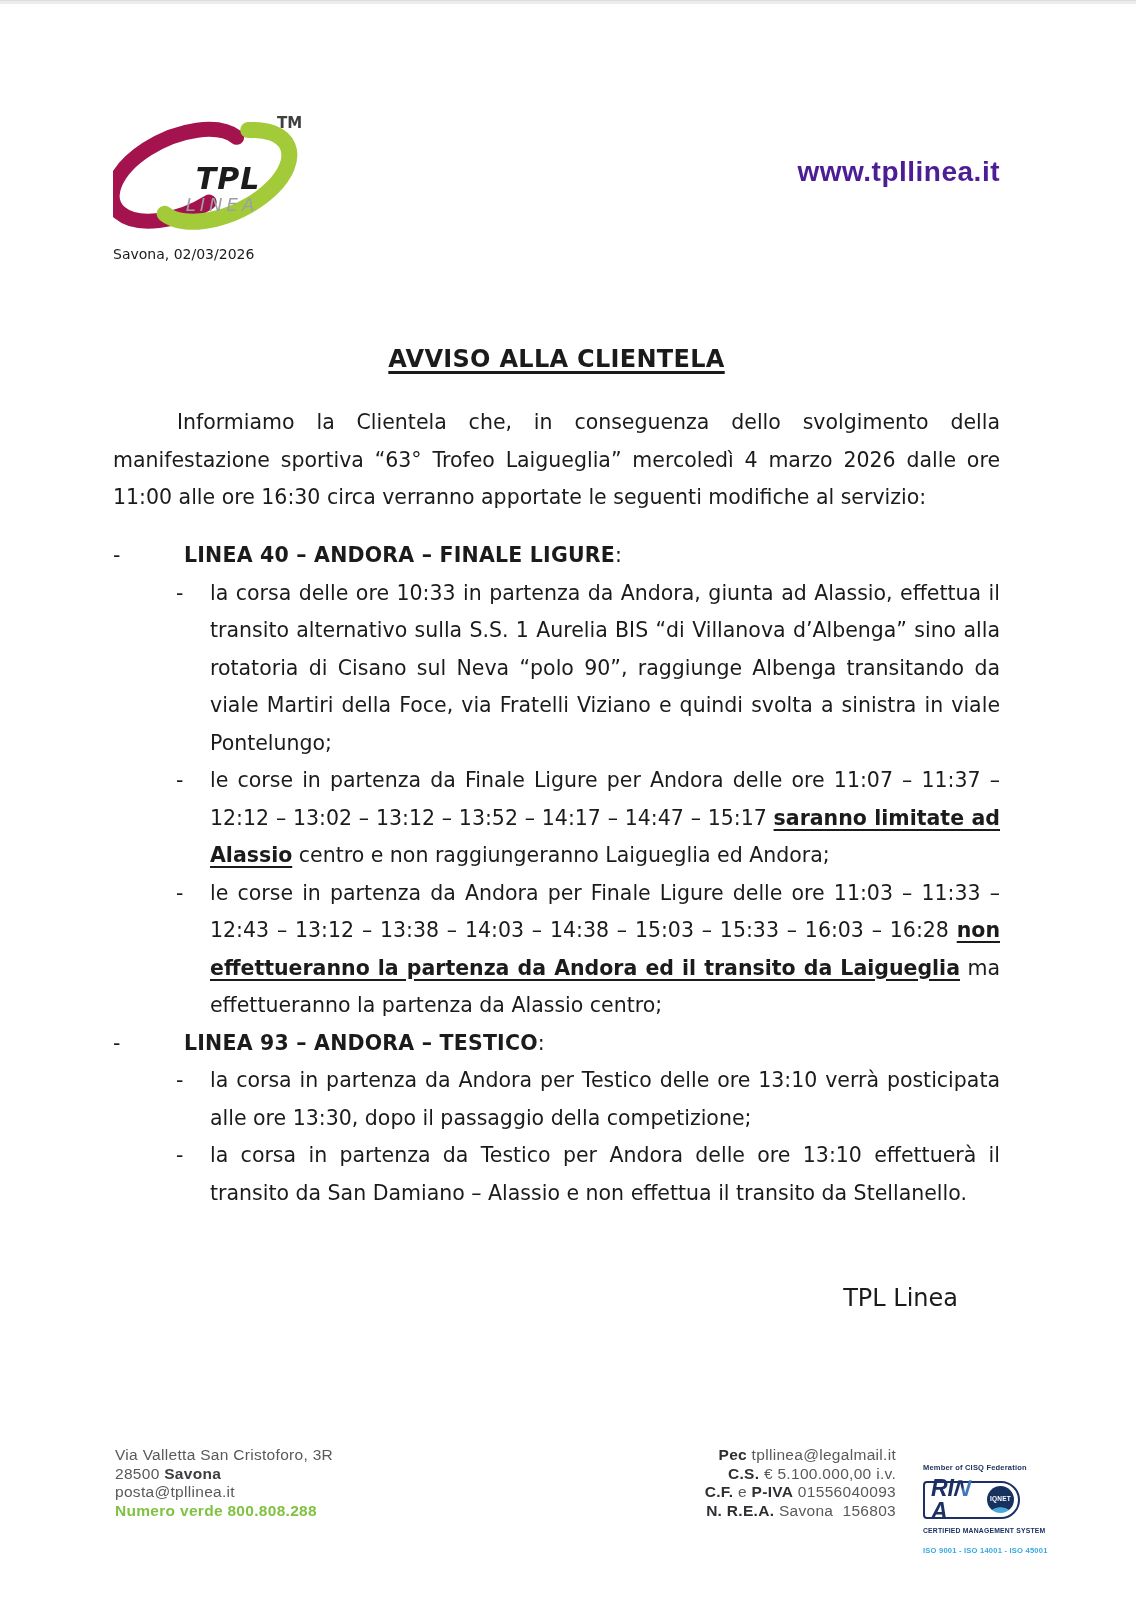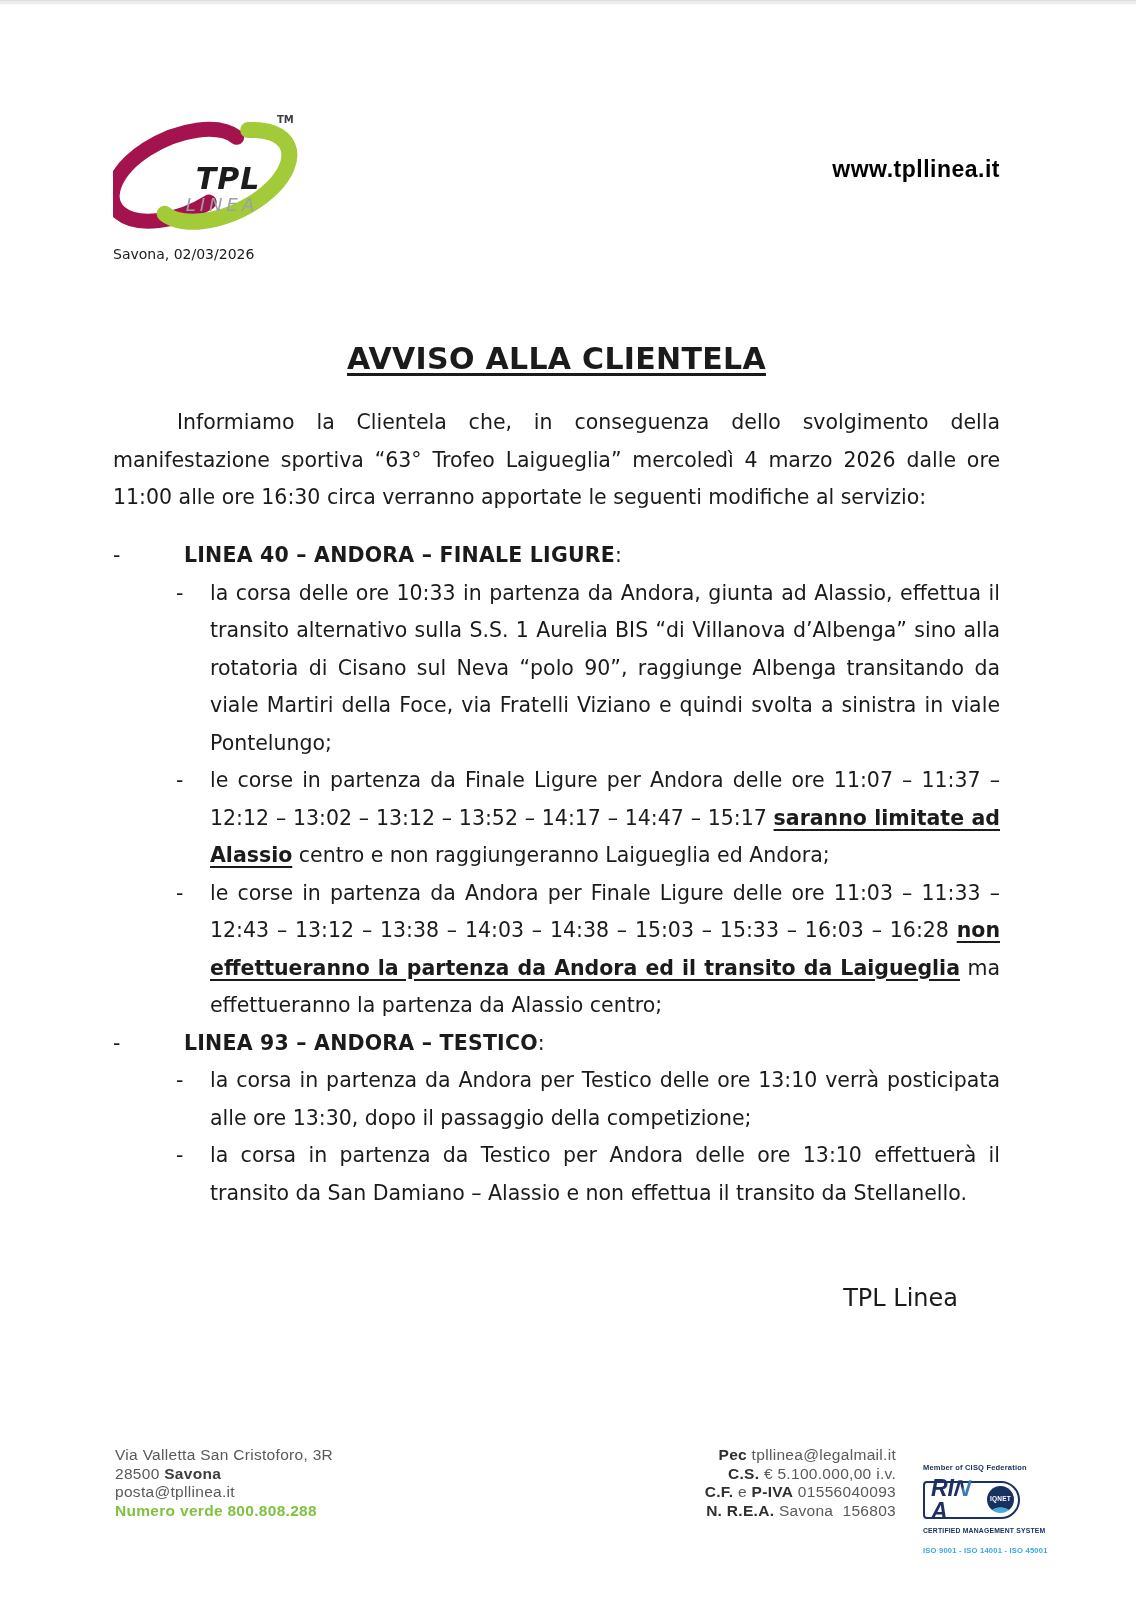--- a/index.html
+++ b/index.html
@@ -13,31 +13,31 @@
   .logo{position:absolute;left:113px;top:106px;width:185px;height:126px;}
   .logo svg{position:absolute;left:0;top:0;}
   .logo .tpl{
     position:absolute;left:115px;top:58px;transform:translateX(-50%);
     font-size:30px;font-weight:bold;font-style:italic;color:#1c1c1c;letter-spacing:1px;line-height:1;
   }
   .logo .linea{
     position:absolute;left:109px;top:90px;transform:translateX(-50%);
     font-size:18px;color:#9aa0a6;letter-spacing:4px;line-height:1;font-style:italic;
   }
-  .logo .tm{position:absolute;left:164px;top:8px;font-size:10px;font-weight:bold;color:#3f3f3f;}
+  .logo .tm{position:absolute;left:164px;top:8px;font-size:15px;font-weight:bold;color:#3f3f3f;}
   .website{
     position:absolute;top:156px;right:136px;
-    font-family:"Liberation Sans",sans-serif;font-size:23px;font-weight:bold;color:#000000;letter-spacing:.5px;
+    font-family:"Liberation Sans",sans-serif;font-size:28px;font-weight:bold;color:#4c1d95;letter-spacing:.5px;
   }
   .dateline{position:absolute;left:113px;top:246px;font-size:14px;}
 
   
   .content{position:absolute;left:113px;top:346px;width:887px;font-size:20.5px;line-height:37.5px;}
   .title{
-    text-align:center;font-weight:bold;font-size:30px;line-height:26px;
+    text-align:center;font-weight:bold;font-size:24px;line-height:26px;
     text-decoration:underline;text-decoration-thickness:2.5px;text-underline-offset:4px;letter-spacing:.3px;
   }
   .intro{margin-top:32px;text-align:justify;text-indent:64px;}
   .hrow{display:flex;margin-top:15px;}
   .hrow .dash{width:39px;flex:none;}
   .hrow .htxt b{letter-spacing:.2px;margin-left:32px;}
   .srow{display:flex;}
   .srow .dash{width:34px;flex:none;margin-left:63px;}
   .srow .stxt{flex:1;text-align:justify;}
   .bu{font-weight:bold;text-decoration:underline;text-decoration-thickness:2px;text-underline-offset:3.5px;}

